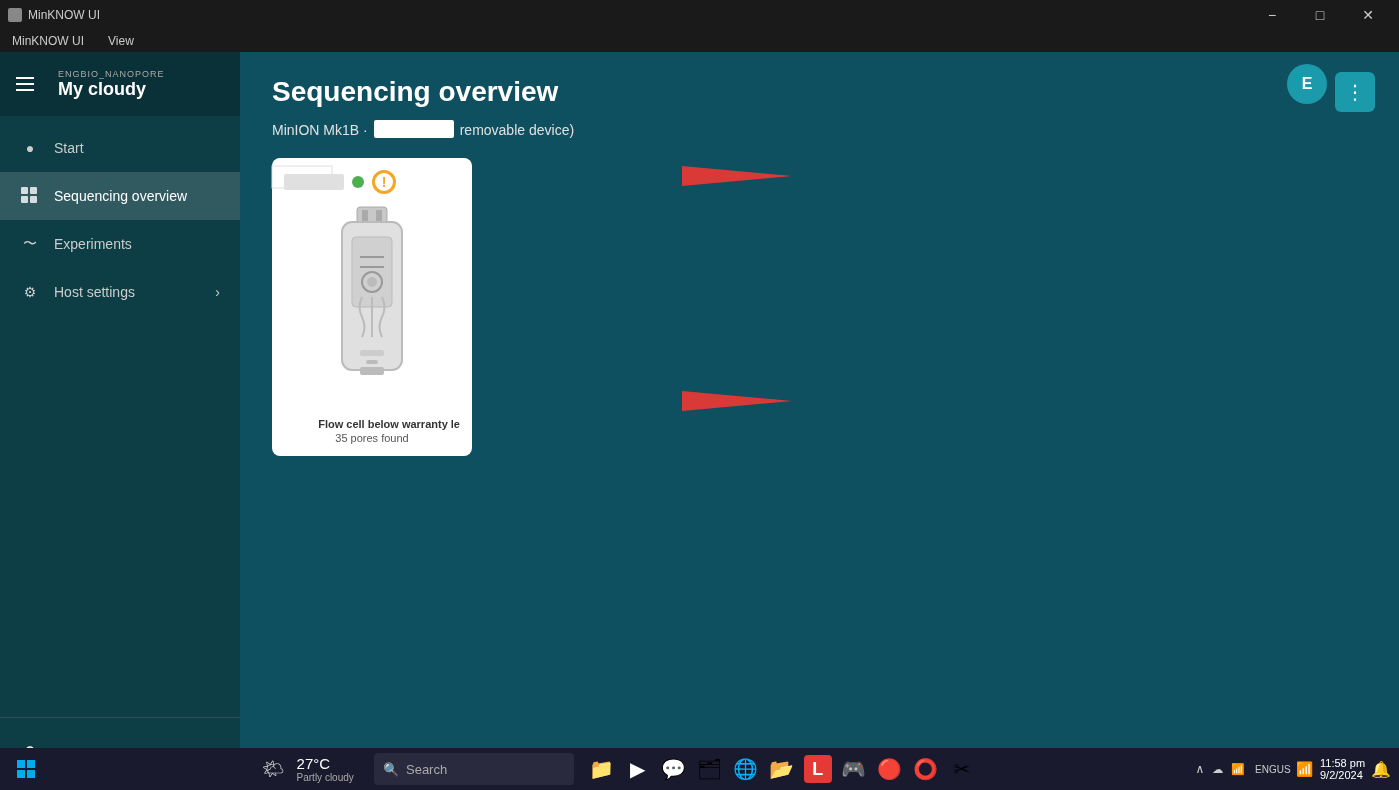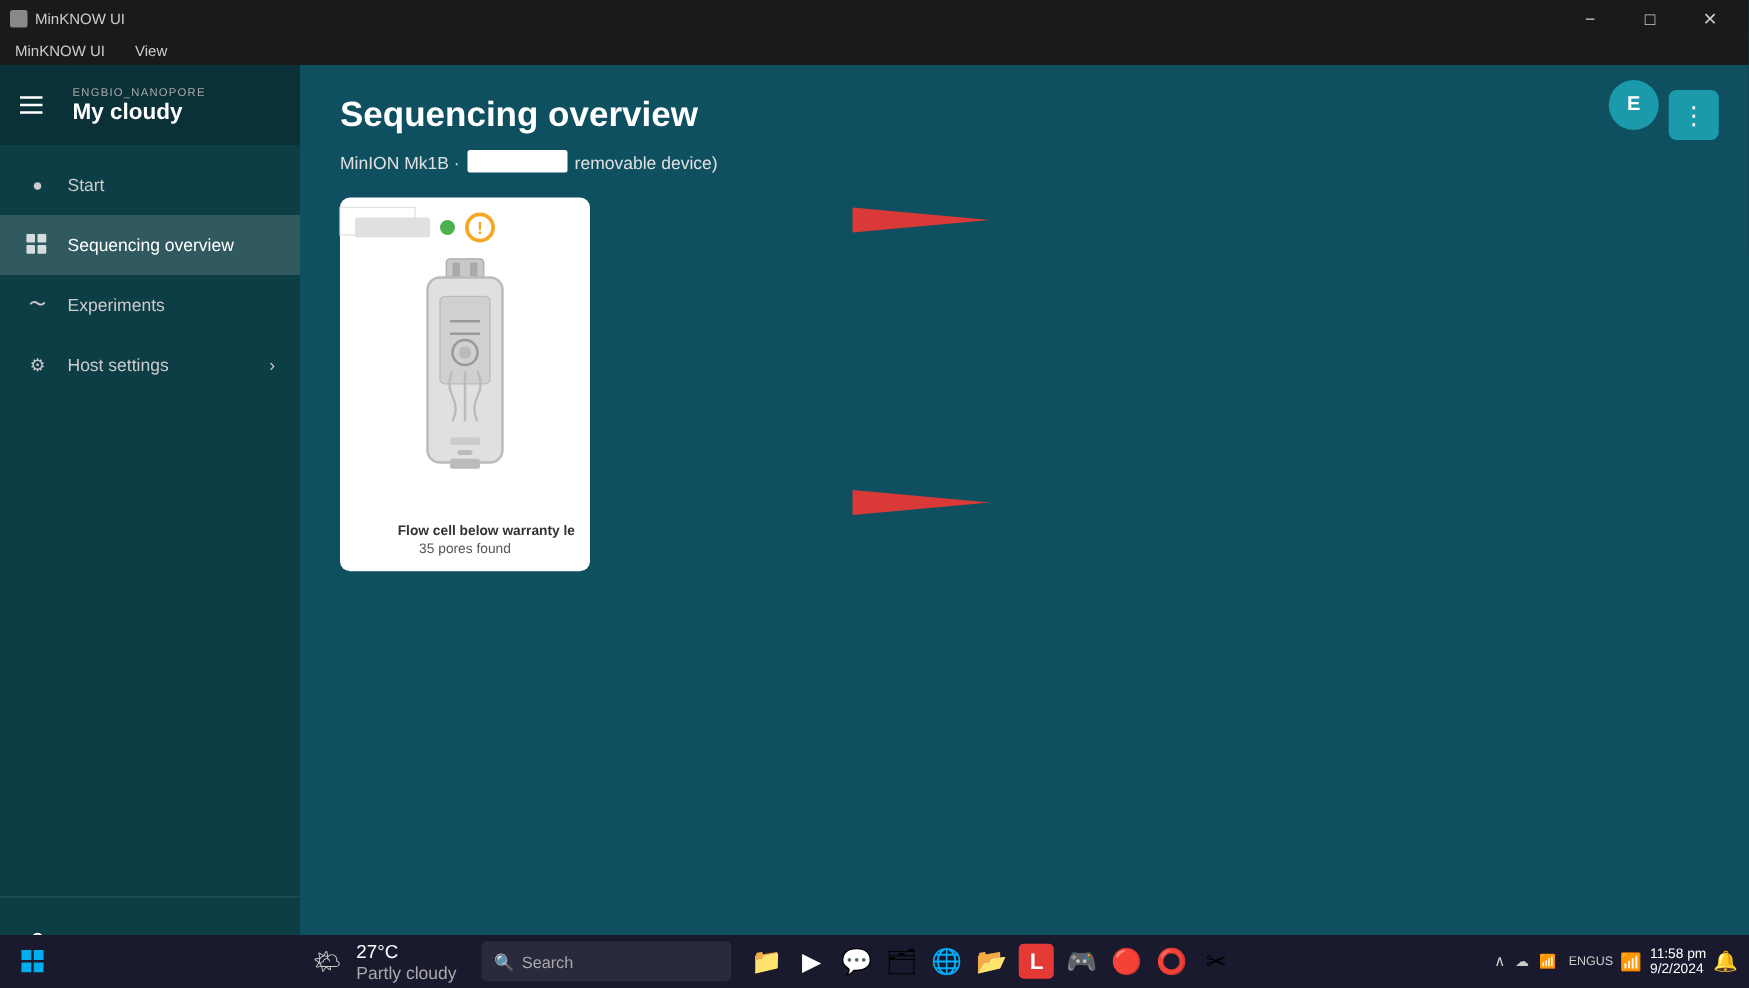--- a/index.html
+++ b/index.html
@@ -421,21 +421,21 @@
     </button>
   </div>
 
   <div class="taskbar-center">
 
     <div class="weather-section" style="margin-right:8px;">
       <span style="font-size:18px;">🌤</span>
     </div>
     <div class="weather-section" style="margin-right:16px;">
       <span style="color:white;font-size:15px;">27°C</span>
-      <span style="color:#aaa;font-size:14px;">Partly cloudy</span>
+      <span style="color:#aaa;font-size:10px;">Partly cloudy</span>
     </div>
 
     <div class="search-bar">
       <span style="color:#aaa;font-size:13px;">🔍</span>
       <span>Search</span>
     </div>
 
     <div class="taskbar-app-icon" style="margin-left:8px;">
       <span style="font-size:20px;">📁</span>
     </div>

